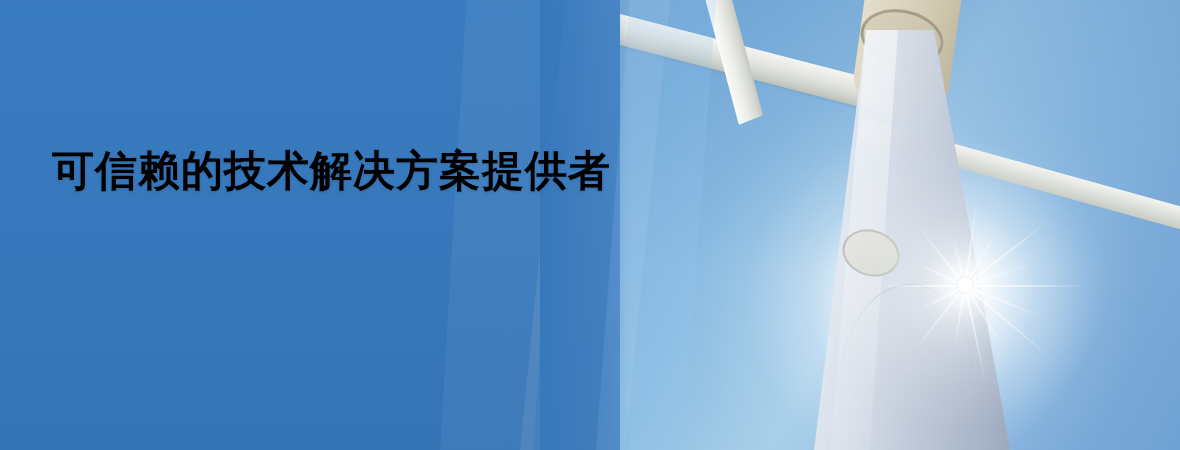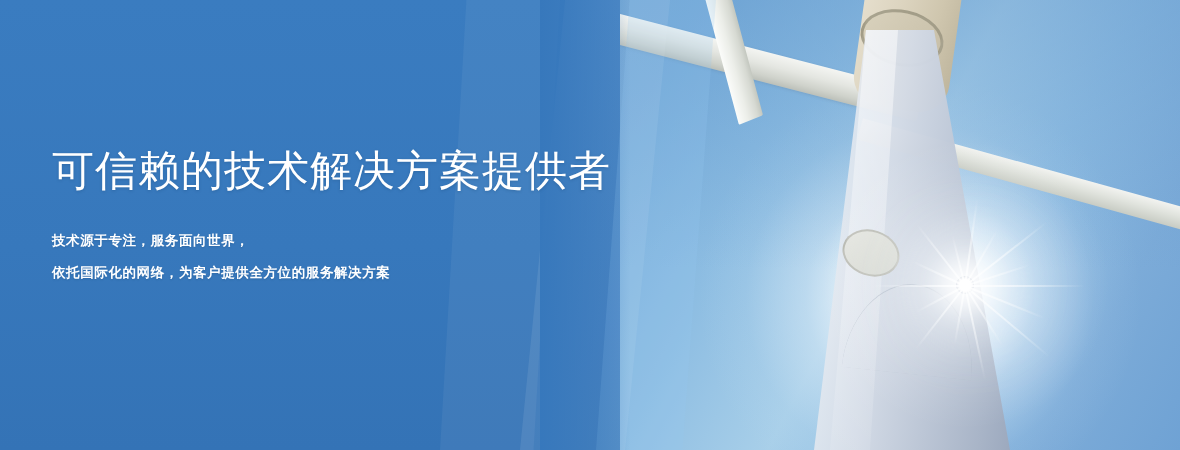--- a/index.html
+++ b/index.html
@@ -202,22 +202,22 @@
 
   
   #text-block {
     position:absolute;
     left:52px; top:148px;
     width:600px;
   }
   #headline {
     font-size:42px;
     line-height:1.08;
-    font-weight:400;
-    color:#ffffff;
+    font-weight:700;
+    color:#000000;
     letter-spacing:1px;
     text-shadow:0 1px 3px rgba(20,60,100,0.25);
     white-space:nowrap;
   }
   #subtitle {
     margin-top:32px;
   }
   .sub-line {
     font-size:13.5px;
     line-height:2.35;
@@ -277,19 +277,15 @@
 
   <div id="flat">
     <div class="facet" id="facet-a"></div>
     <div class="facet" id="facet-b"></div>
     <div class="facet" id="facet-c"></div>
   </div>
   <div id="flat-fade"></div>
 
   <div id="text-block">
     <div id="headline">可信赖的技术解决方案提供者</div>
-    <div id="subtitle">
-      <div class="sub-line">技术源于专注，服务面向世界，</div>
-      <div class="sub-line">依托国际化的网络，为客户提供全方位的服务解决方案</div>
-    </div>
   </div>
 
 </div>
 
 </body></html>

